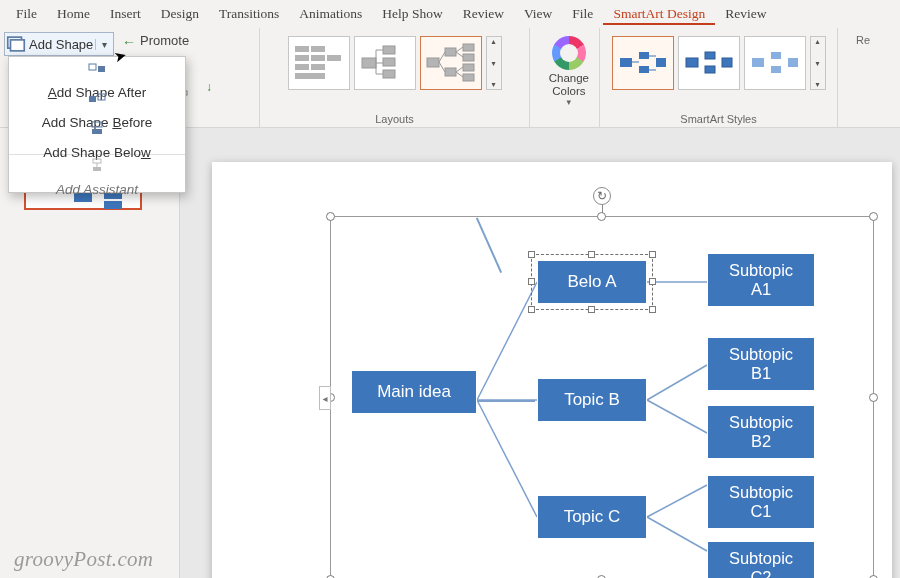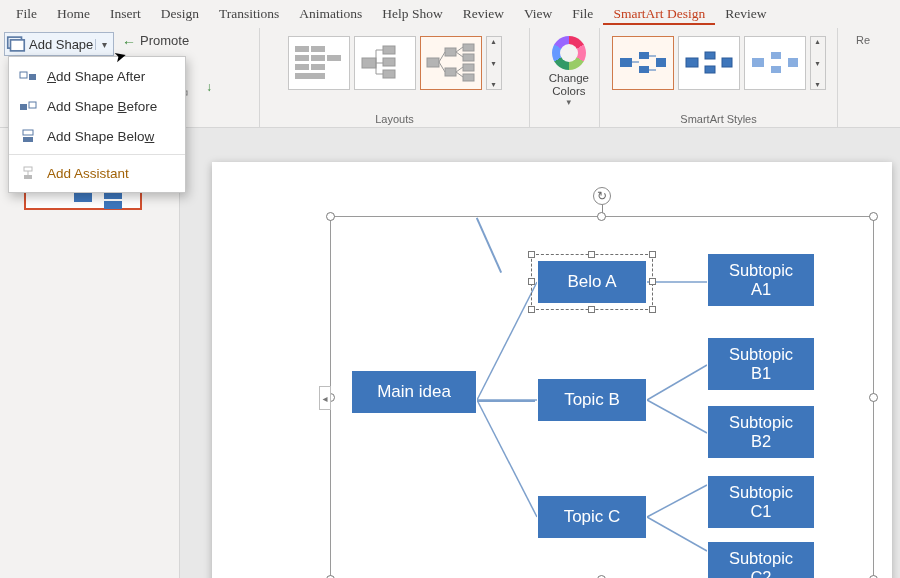--- a/index.html
+++ b/index.html
@@ -48,22 +48,22 @@
   .style-thumb.sel { border: 1px solid #d07a4a; background: #fff7f0; }
   .style-thumb svg { width: 50px; height: 30px; }
 
   
   .g-reset { width: 50px; align-items: center; }
   .reset-icon { width: 30px; height: 30px; margin: 6px auto 2px auto; }
   .g-reset .lbl { font-size: 11.5px; text-align: center; color: #444; line-height: 1.1; }
 
   
   .dropdown { position: absolute; top: 56px; left: 8px; width: 178px; background: #fff; border: 1px solid #c7c7c7; box-shadow: 2px 4px 10px rgba(0,0,0,0.25); z-index: 50; padding: 4px 0; font-size: 13.5px; }
-  .dropdown .item { display: flex; align-items: center; height: 30px; padding: 0 10px; gap: 10px; color: #333; }
-  .dropdown .item.disabled { color: #a16207; }
+  .dropdown .item { display: flex; align-items: center; height: 30px; padding: 0 10px; gap: 10px; color: #333; flex-direction: column; }
+  .dropdown .item.disabled { color: #737373; font-style: italic; }
   .dropdown hr { border: none; border-top: 1px solid #e0e0e0; margin: 3px 0; }
   .dd-icn { width: 18px; height: 16px; display: flex; align-items: center; justify-content: center; }
   .dd-icn svg { width: 18px; height: 14px; }
   .u { text-decoration: underline; }
 
   
   .workspace { position: absolute; top: 128px; left: 0; right: 0; bottom: 0; display: flex; background: #e8e8e8; }
   .thumbs { width: 180px; background: #f3f2f1; border-right: 1px solid #d6d6d6; padding: 12px 14px; }
   .slide-thumb { width: 118px; height: 70px; background: #fff; border: 2px solid #d2502f; position: relative; margin-left: 10px; }
   .slide-num { position: absolute; left: -18px; top: 2px; font-size: 13px; color: #555; }
@@ -375,13 +375,14 @@
             <div class="sh" style="left:calc(50% - 4px); top:-4px;"></div>
               <div class="sh" style="left:calc(50% - 4px); bottom:-4px;"></div>
             <div class="sh" style="top:calc(50% - 4px); left:-4px;"></div>
               <div class="sh" style="top:calc(50% - 4px); right:-4px;"></div>
           </div>
         </div>
       </div>
     </div>
   </div>
 
+  <div class="watermark">groovyPost.com</div>
 </div>
 
 </body></html>

